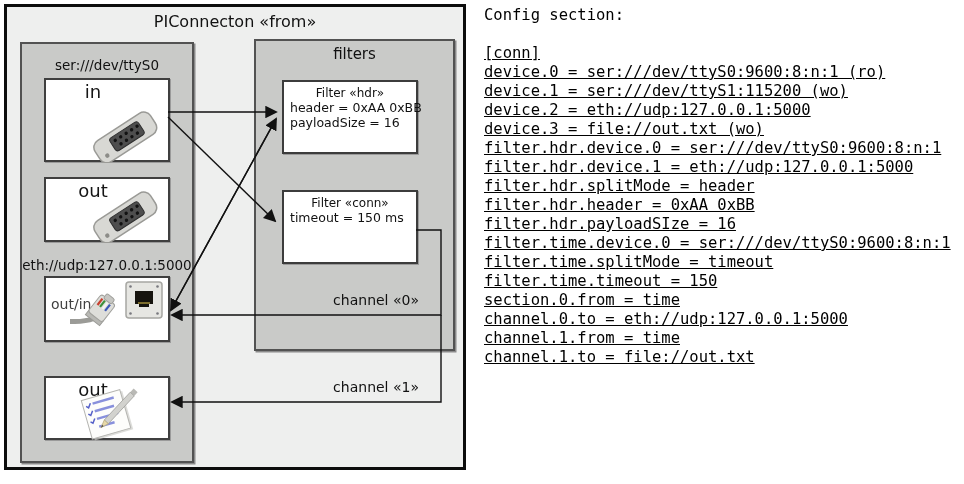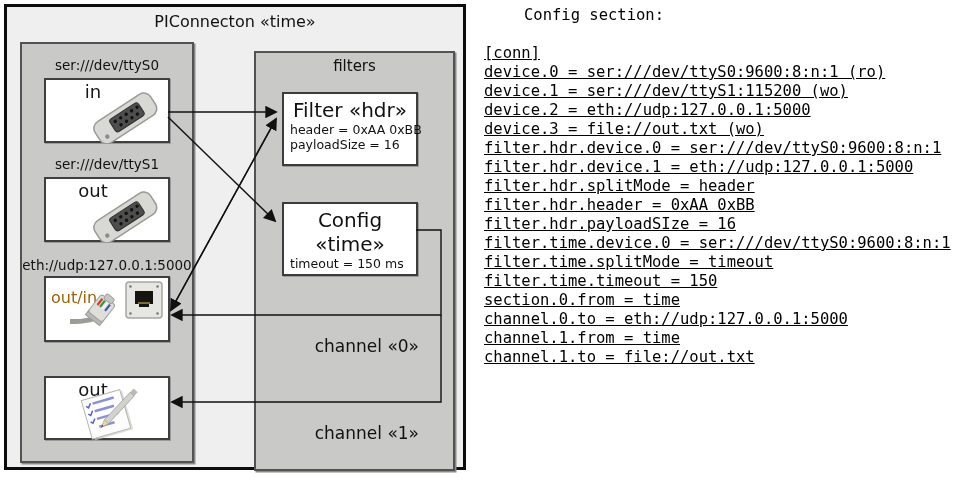--- a/index.html
+++ b/index.html
@@ -14,65 +14,65 @@
   }
   .diagram-title{
     position:absolute;top:5px;left:0;width:100%;text-align:center;
     font-size:16px;color:#111;
   }
   .panel{
     position:absolute;background:#c9cac8;border:2px solid #525252;
     box-sizing:border-box;box-shadow:1.5px 1.5px 0 #8a8a8a;
   }
   .devices-panel{left:13px;top:35px;width:174px;height:421px;padding-left:27px;}
-  .filters-panel{left:247px;top:44px;width:201px;height:420px;}
+  .filters-panel{left:247px;top:32px;width:201px;height:312px;}
   .filters-label{position:absolute;top:4px;left:0;width:100%;text-align:center;font-size:15px;}
   .dev-label{position:absolute;left:0;width:100%;text-align:center;font-size:13.5px;white-space:nowrap;}
   .dev-box{
     position:absolute;left:22px;width:126px;background:#ffffff;
     border:2px solid #3f3f3f;box-sizing:border-box;box-shadow:1px 1px 0 #9a9a9a;
   }
-  .lbl0{top:13px}.box0{top:34px;height:65px}
+  .lbl0{top:13px}.box0{top:34px;height:84px}
   .lbl1{top:112px}.box1{top:133px;height:65px}
   .lbl2{top:213px}.box2{top:232px;height:66px}
   .lbl3{top:311px}.box3{top:332px;height:64px}
   .port{position:absolute;top:1px;left:0;right:28px;text-align:center;font-size:18px;color:#161616;}
-  .port-left{position:absolute;top:10px;left:5px;font-size:16px;color:#a16207;}
+  .port-left{position:absolute;top:18px;left:5px;font-size:14px;color:#404040;}
   .filter-box{
     position:absolute;left:26px;width:136px;height:74px;background:#ffffff;
     border:2px solid #3c3c3c;box-sizing:border-box;box-shadow:1px 1px 0 #9a9a9a;
   }
   .filter-hdr{top:39px}.filter-time{top:149px}
-  .filter-title{text-align:center;font-size:20px;margin-top:4px;}
+  .filter-title{text-align:center;font-size:12px;margin-top:4px;}
   .filter-attr{font-size:12.5px;margin-left:6px;line-height:15px;white-space:nowrap;}
   .filter-hdr .filter-attr:first-of-type{margin-top:9px;}
   .filter-time .filter-attr:first-of-type{margin-top:13px;}
-  .channel-label{position:absolute;width:112px;text-align:right;font-size:17px;color:#111;margin-top:44px;}
+  .channel-label{position:absolute;width:112px;text-align:right;font-size:14px;color:#111;}
   .chan0{left:300px;top:285px;}
   .chan1{left:300px;top:372px;}
   .wires{position:absolute;left:0;top:0;pointer-events:none;}
   .icon{position:absolute;}
   .icon-serial{right:2px;bottom:-3px;}
   .icon-ethplate{right:5px;top:3px;}
   .icon-ethplug{left:24px;top:12px;}
   .icon-notepad{left:28px;top:8px;}
   
   .config{
     position:absolute;left:484px;top:6px;width:478px;
     font-family:"DejaVu Sans Mono", monospace;font-size:15.5px;color:#000;
   }
-  .cfg-heading{height:19px;line-height:19px;white-space:pre;margin-left:40px;}
+  .cfg-heading{height:19px;line-height:19px;white-space:pre;}
   .cfg-lines{margin-top:19px;text-decoration:underline;}
   .cfg-line{height:19px;line-height:19px;white-space:pre;}
 </style>
 </head>
 <body>
 
 <div class="diagram">
-  <div class="diagram-title">PIConnecton «time»</div>
+  <div class="diagram-title">PIConnecton «from»</div>
 
   <div class="panel devices-panel">
     <div class="dev-label lbl0">ser:///dev/ttyS0</div>
     <div class="dev-box box0">
       <span class="port">in</span>
       <svg class="icon icon-serial" width="82" height="56" viewBox="0 0 82 56">
         <g transform="rotate(-33 41 30)">
           <rect x="8" y="18" width="66" height="25" rx="8" fill="#d8d8d4" stroke="#9a9a96" stroke-width="1.5"></rect>
           <rect x="26" y="23" width="34" height="15" rx="3" fill="#4e4e4e" stroke="#2e2e2e"></rect>
           <circle cx="31" cy="27.5" r="1.7" fill="#121212"></circle>
@@ -82,21 +82,20 @@
           <circle cx="57" cy="27.5" r="1.7" fill="#121212"></circle>
           <circle cx="34" cy="33.5" r="1.7" fill="#121212"></circle>
             <circle cx="40.5" cy="33.5" r="1.7" fill="#121212"></circle>
           <circle cx="47" cy="33.5" r="1.7" fill="#121212"></circle>
             <circle cx="53.5" cy="33.5" r="1.7" fill="#121212"></circle>
           <circle cx="16" cy="36" r="2.2" fill="#8c8c88"></circle>
         </g>
       </svg>
     </div>
 
-    <div class="dev-label lbl1">ser:///dev/ttyS1</div>
     <div class="dev-box box1">
       <span class="port">out</span>
       <svg class="icon icon-serial" width="82" height="56" viewBox="0 0 82 56">
         <g transform="rotate(-33 41 30)">
           <rect x="8" y="18" width="66" height="25" rx="8" fill="#d8d8d4" stroke="#9a9a96" stroke-width="1.5"></rect>
           <rect x="26" y="23" width="34" height="15" rx="3" fill="#4e4e4e" stroke="#2e2e2e"></rect>
           <circle cx="31" cy="27.5" r="1.7" fill="#121212"></circle>
             <circle cx="37.5" cy="27.5" r="1.7" fill="#121212"></circle>
           <circle cx="44" cy="27.5" r="1.7" fill="#121212"></circle>
             <circle cx="50.5" cy="27.5" r="1.7" fill="#121212"></circle>
@@ -161,21 +160,21 @@
   </div>
 
   <div class="panel filters-panel">
     <div class="filters-label">filters</div>
     <div class="filter-box filter-hdr">
       <div class="filter-title">Filter «hdr»</div>
       <div class="filter-attr">header = 0xAA 0xBB</div>
       <div class="filter-attr">payloadSize = 16</div>
     </div>
     <div class="filter-box filter-time">
-      <div class="filter-title">Config «time»</div>
+      <div class="filter-title">Filter «conn»</div>
       <div class="filter-attr">timeout = 150 ms</div>
     </div>
   </div>
 
   <div class="channel-label chan0">channel «0»</div>
   <div class="channel-label chan1">channel «1»</div>
 
   <svg class="wires" width="456" height="460" viewBox="0 0 456 460">
     <defs>
       <marker id="arr" viewBox="0 0 10 10" refX="8.5" refY="5" markerWidth="9" markerHeight="9" orient="auto">

